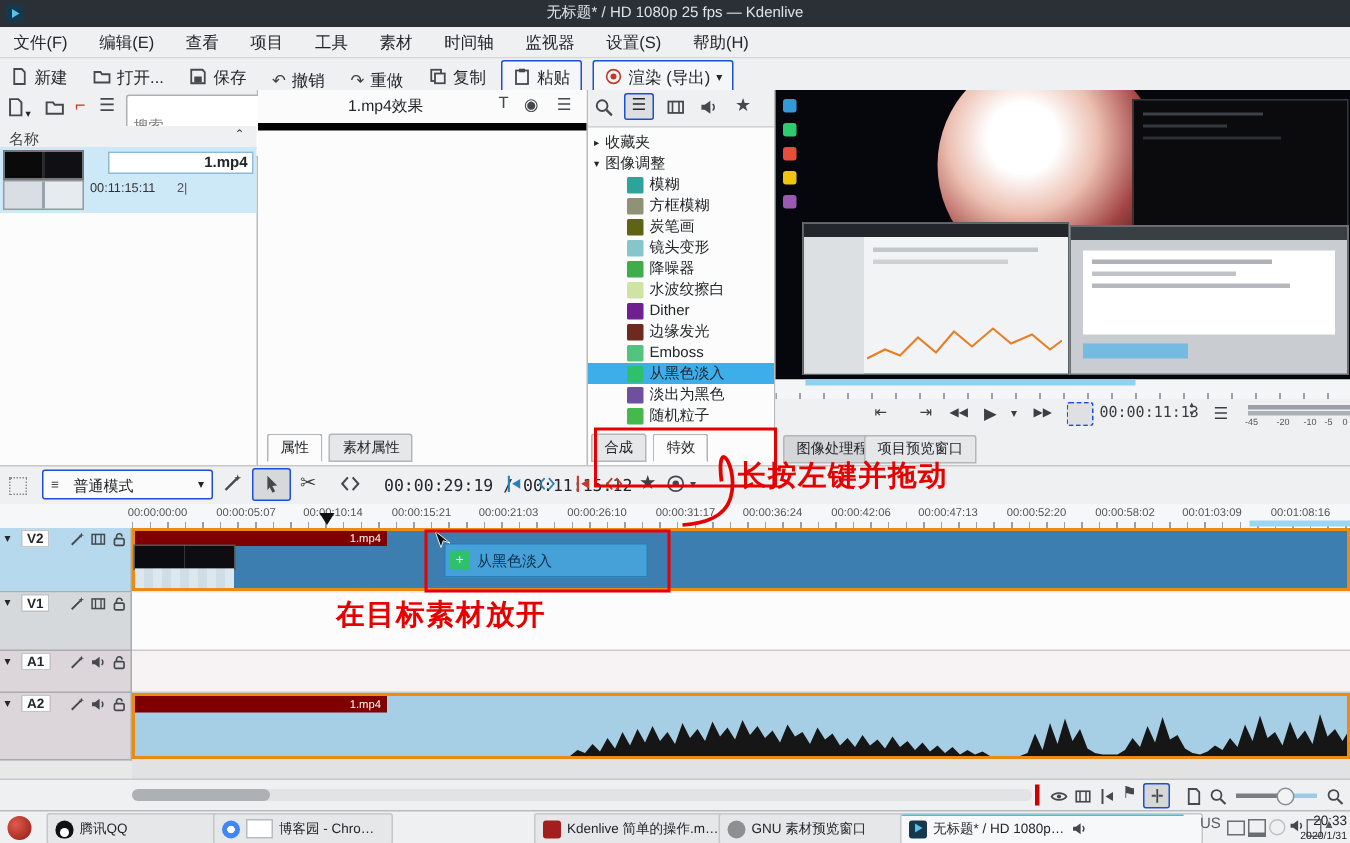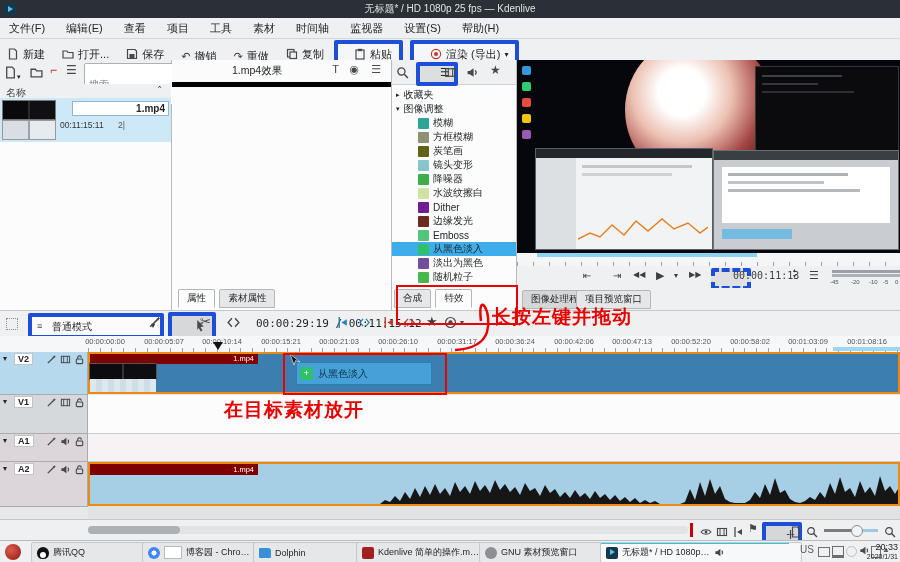--- a/index.html
+++ b/index.html
@@ -10,21 +10,21 @@
   
   .titlebar{left:0;top:0;width:900px;height:18px;background:#2b3036;color:#dfe3e7;font-size:10px;}
   .titlebar .ttl{width:100%;text-align:center;line-height:18px;}
   .winbtn{color:#c9cdd1;font-size:10px;line-height:18px;cursor:default;}
   
   .menubar{left:0;top:18px;width:900px;height:20px;background:#eff0f1;border-bottom:1px solid #d4d5d6;font-size:11px;}
   .menubar span{display:inline-block;padding:3px 9px;}
   
   .toolbar{left:0;top:39px;width:900px;height:21px;background:#eff0f1;border-bottom:1px solid #c2c3c4;font-size:11px;}
   .tbtn{display:inline-flex;align-items:center;gap:4px;padding:2px 7px;height:16px;margin-top:1px;}
-  .boxed{border:4px solid #1d4ed8;border-radius:2px;background:#f5f6f7;padding-left:16px;}
+  .boxed{border:1px solid #1d4ed8;border-radius:2px;background:#f5f6f7;}
   
   .panel{background:#fcfcfc;border-right:1px solid #b9babb;}
   .ptool{background:#eff0f1;border-bottom:1px solid #d0d1d2;}
   .searchbox{border:1px solid #aeb0b2;border-radius:2px;background:#fff;font-size:10px;padding:13px 4px;height:14px;width:80px;color:#232629;}
   .colhead{background:#eff0f1;border-bottom:1px solid #cfd0d1;font-size:10px;color:#444;}
   .binitem{background:#cde9f8;}
   .tab{display:inline-block;font-size:9.5px;padding:2px 8px;border:1px solid #b4b6b8;background:#e6e7e8;border-radius:2px 2px 0 0;}
   .tab.on{background:#fcfcfc;border-bottom-color:#fcfcfc;}
   .erow{position:absolute;left:0;width:124px;height:14px;font-size:10px;display:flex;align-items:center;gap:4px;}
   .erow .chip{width:11px;height:11px;border-radius:1px;flex:0 0 auto;}
@@ -554,24 +554,20 @@
     <span style="width:12px;height:12px;border-radius:50% 50% 45% 45%;background:#111;position:relative;flex:0 0 auto">
           <span style="position:absolute;left:3px;top:5px;width:6px;height:6px;border-radius:50%;background:#fff"></span>
         </span>
     <span class="tklabel">腾讯QQ</span>
   </span>
   <span class="task" style="left:142px;width:108px">
     <span style="width:12px;height:12px;border-radius:50%;background:radial-gradient(circle,#fff 0 28%,#4285f4 32%);flex:0 0 auto"></span>
     <span style="width:16px;height:11px;background:#fff;border:1px solid #b9babb;flex:0 0 auto"></span>
     <span class="tklabel">博客园 - Chro…</span>
   </span>
-  <span class="task" style="left:253px;width:100px">
-    <span style="width:12px;height:10px;background:#3c8fd6;border-radius:1px 3px 1px 1px;flex:0 0 auto"></span>
-    <span class="tklabel">Dolphin</span>
-  </span>
   <span class="task" style="left:356px;width:120px">
     <span style="width:12px;height:12px;background:#a31f1f;border-radius:2px;flex:0 0 auto"></span>
     <span class="tklabel">Kdenlive 简单的操作.md…</span>
   </span>
   <span class="task" style="left:479px;width:118px">
     <span style="width:12px;height:12px;border-radius:50%;background:#8d8f92;flex:0 0 auto"></span>
     <span class="tklabel">GNU 素材预览窗口</span>
   </span>
   <span class="task active" style="left:600px;width:190px">
     <span class="abs" style="left:0;top:-1px;width:188px;height:2px;background:#35c3dc"></span>

